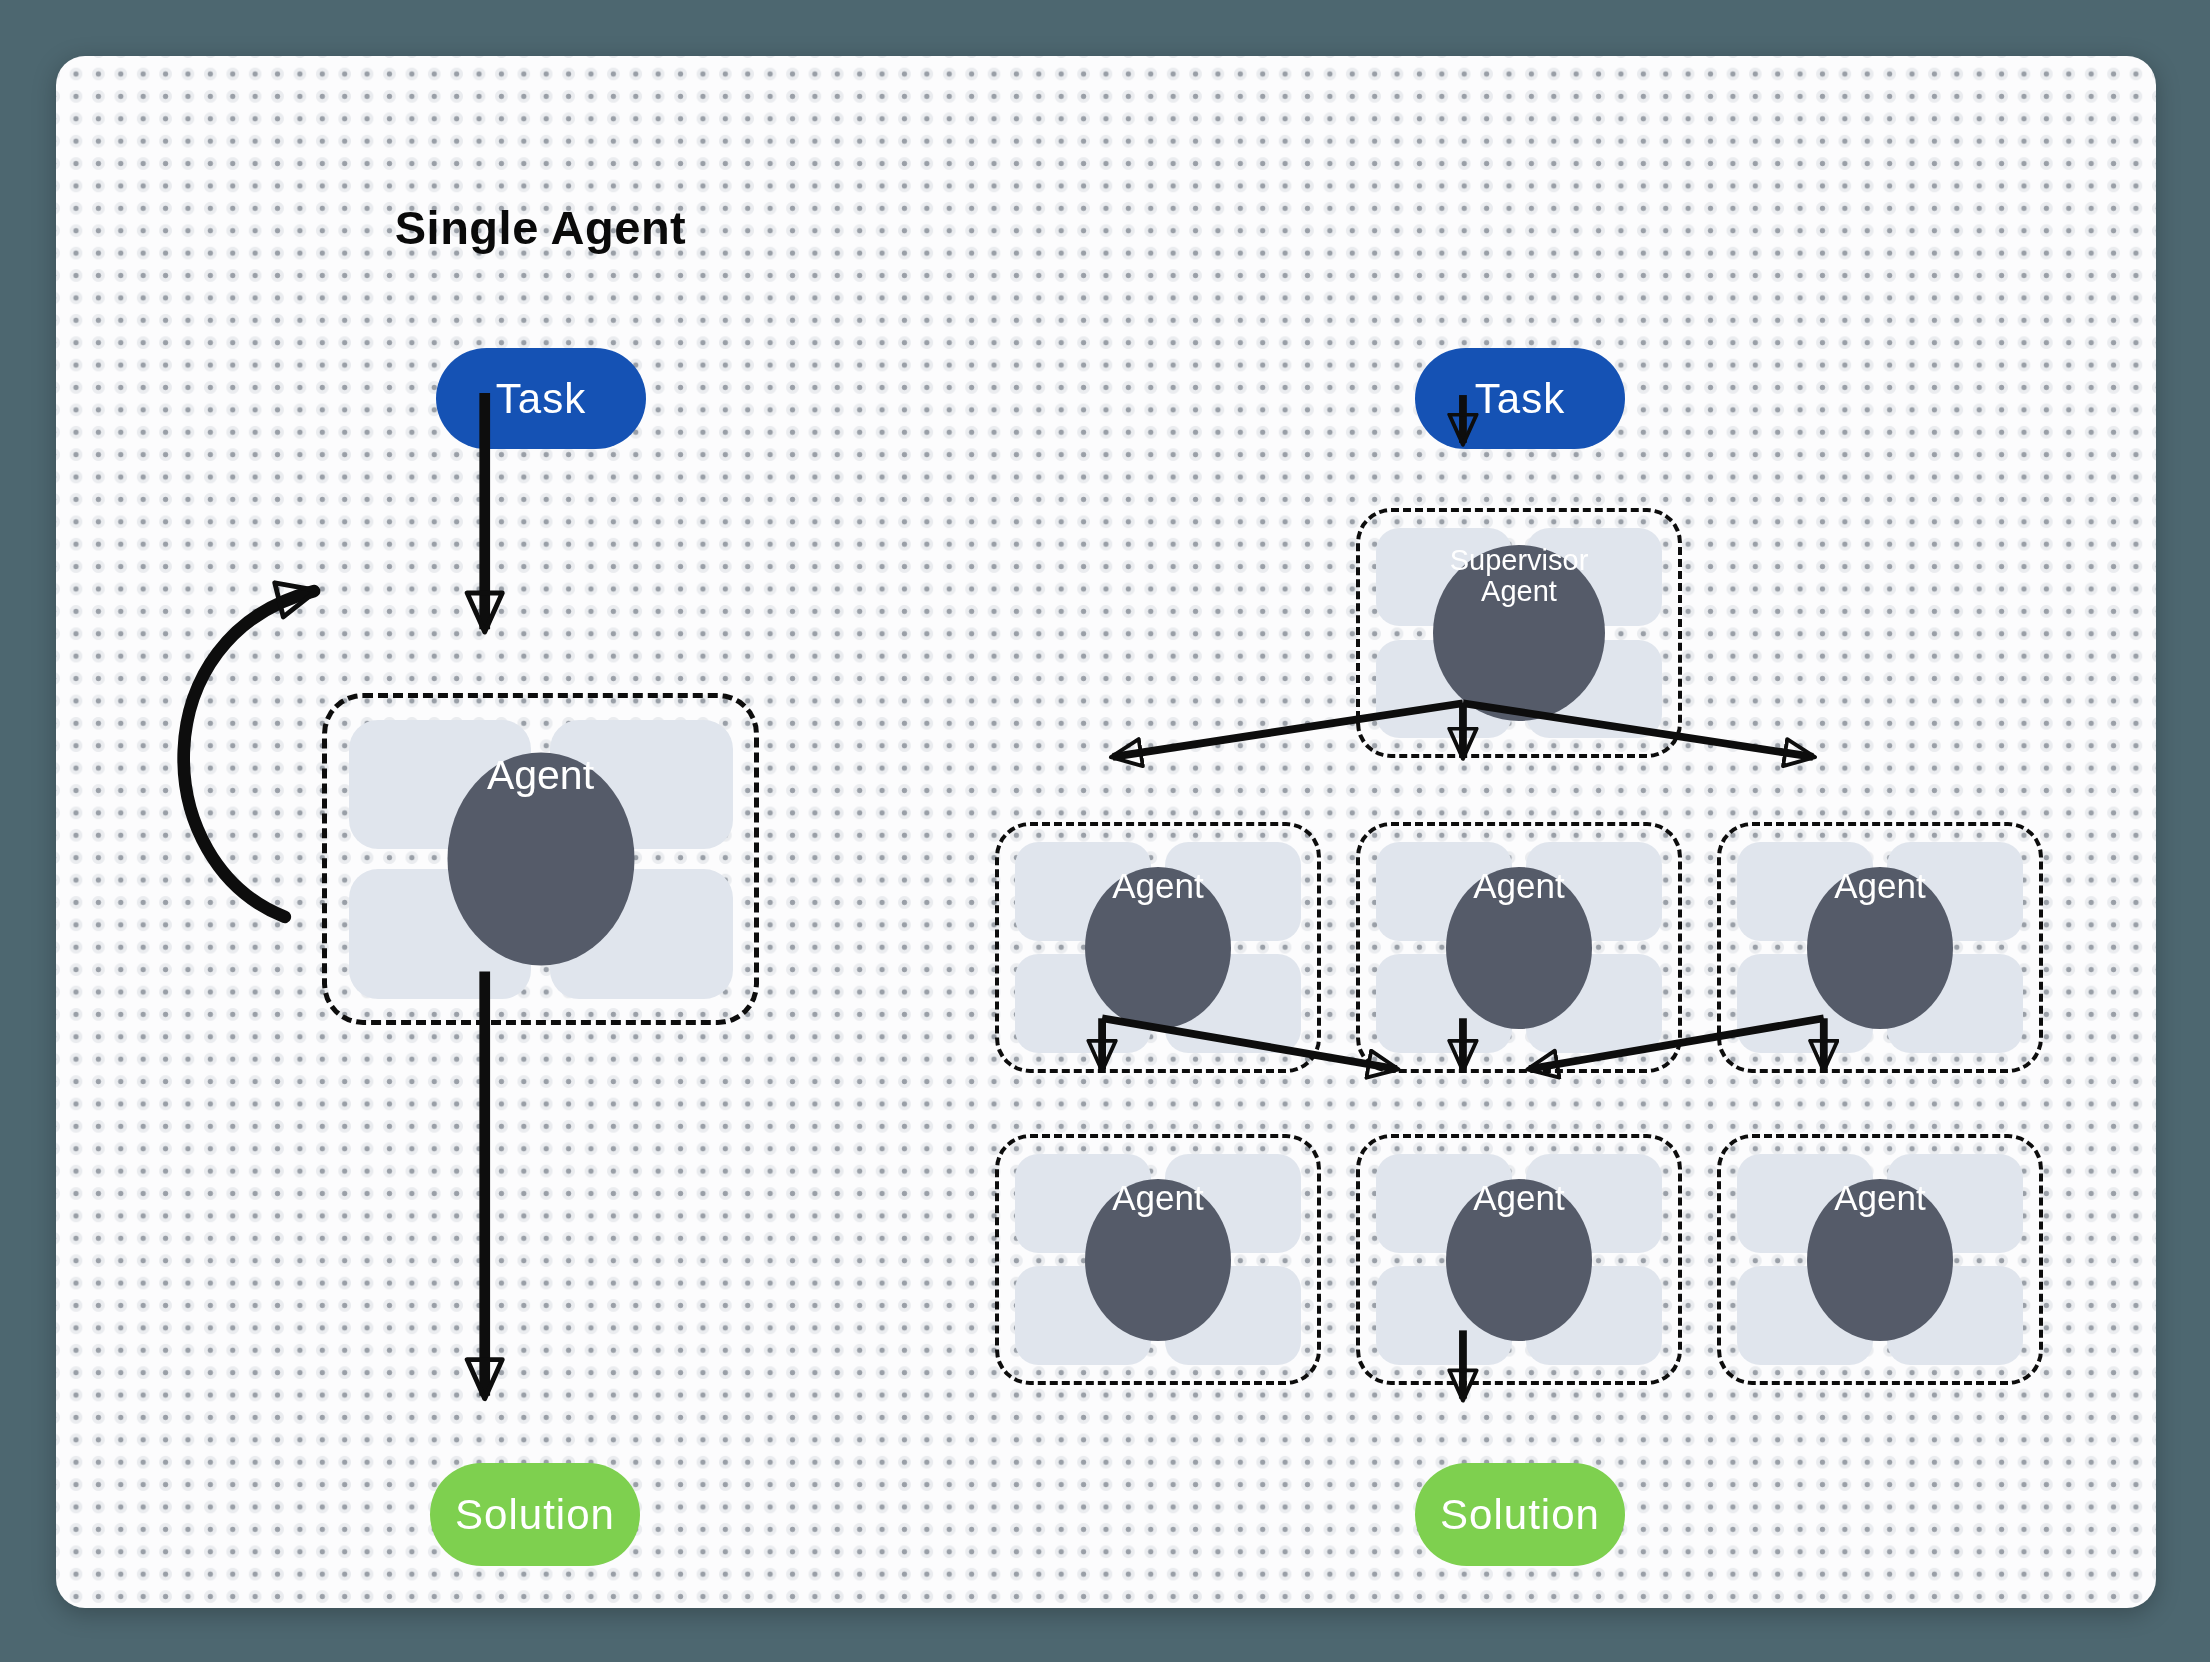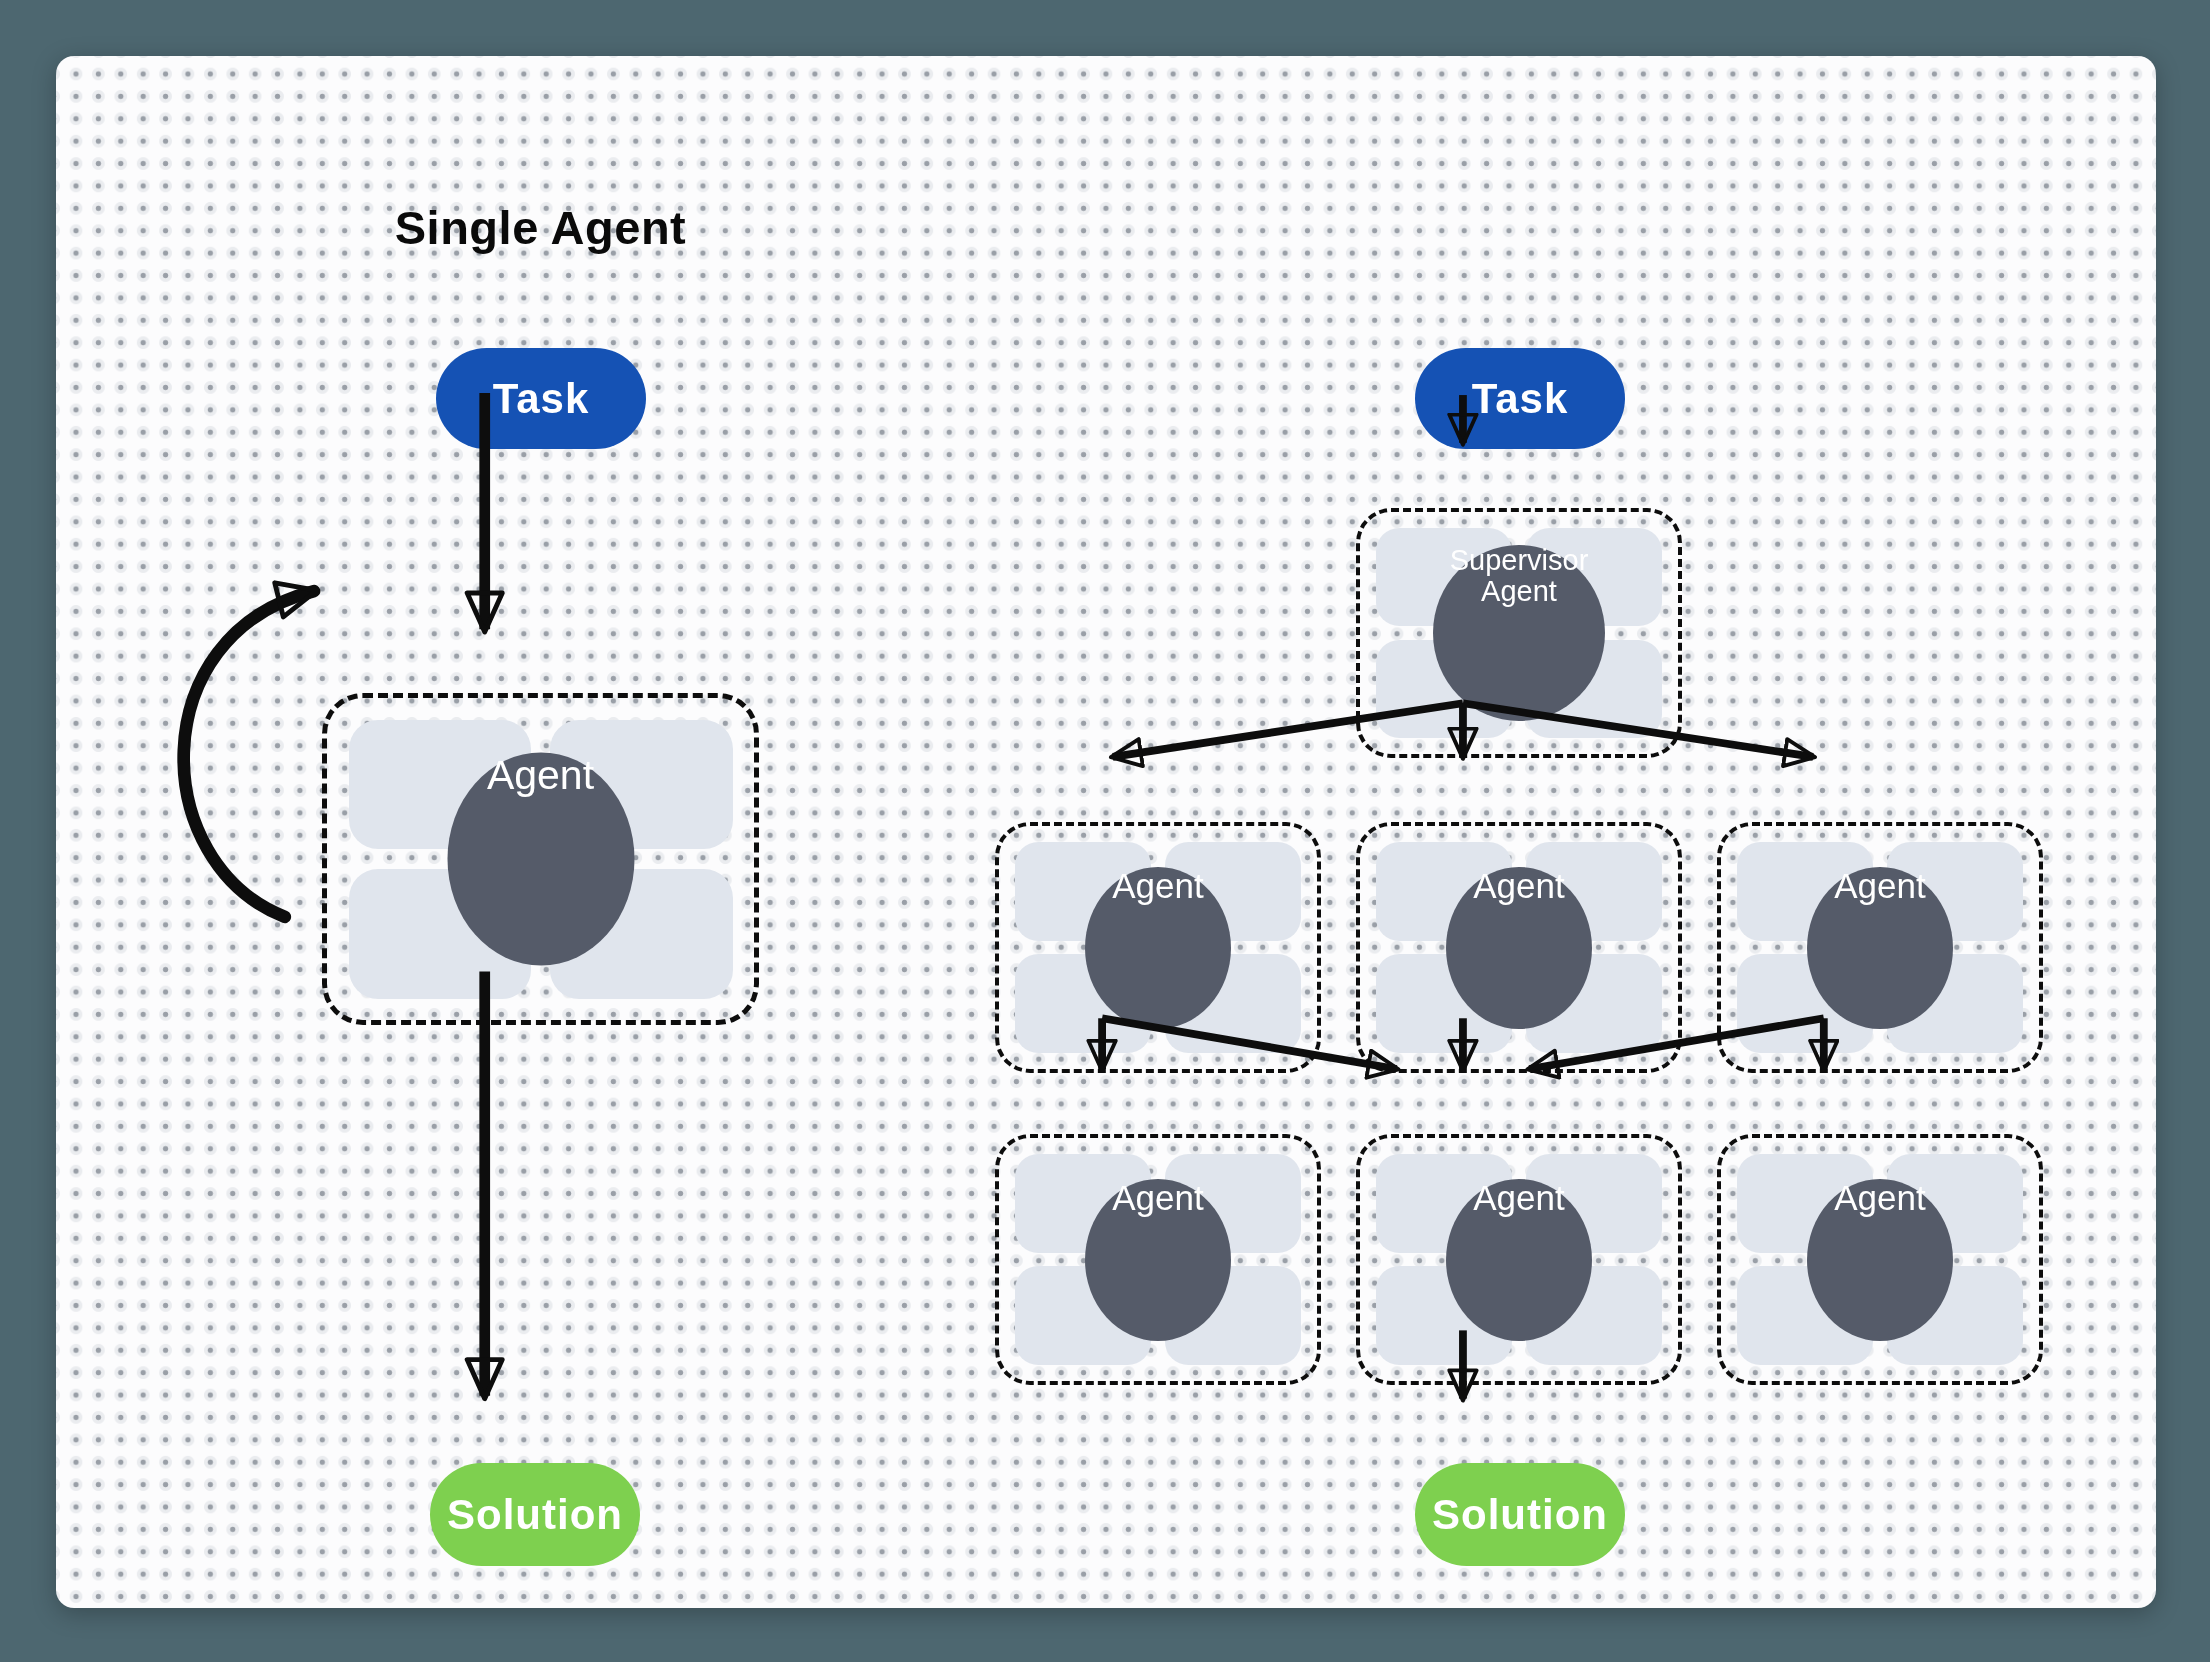--- a/index.html
+++ b/index.html
@@ -6,35 +6,35 @@
     --outer-bg:#4d6770; --card-bg:#fcfcfd; --dot:#6e7681;
     --task-fill:#1552b4; --solution-fill:#7ed04f; --node-fill:#555b69;
     --cell-fill:#e0e5ed; --line:#0d0d0d; --title-color:#0a0a0a;
   }
   *{margin:0;padding:0;box-sizing:border-box;}
   html,body{width:2211px;height:1663px;}
   body{font-family:"Liberation Sans","DejaVu Sans",sans-serif;background:var(--outer-bg);}
   .stage{position:relative;width:2211px;height:1663px;background:var(--outer-bg);overflow:hidden;}
   .card{
     position:absolute;left:56px;top:56px;width:2100px;height:1552px;
-    background-color:var(--card-bg);border-radius:18px;overflow:hidden;
+    background-color:var(--card-bg);border-radius:29px;overflow:hidden;
     background-image:
       radial-gradient(circle, rgba(110,118,129,0.65) 2.3px, rgba(110,118,129,0) 3.1px),
       radial-gradient(circle, rgba(188,194,203,0.28) 5.9px, rgba(188,194,203,0) 6.8px);
     background-size:22.4px 22.4px,22.4px 22.4px;
     background-position:8.8px 6.8px,8.8px 6.8px;
     box-shadow:0 5.9px 23.4px rgba(0,0,0,0.25);
   }
   .col-title{
     position:absolute;width:585px;text-align:center;
     font-size:47px;font-weight:700;color:var(--title-color);letter-spacing:0.5px;
   }
   .pill{
     position:absolute;display:flex;align-items:center;justify-content:center;
-    color:#ffffff;font-size:42px;font-weight:700;letter-spacing:1px;
+    color:#ffffff;font-size:42px;font-weight:400;letter-spacing:1px;
     border-radius:59px;
   }
   .pill.task{background:var(--task-fill);}
   .pill.solution{background:var(--solution-fill);}
   .agent-box{
     position:absolute;border:5.9px dashed var(--line);border-radius:41px;
     display:grid;grid-template-columns:1fr 1fr;grid-template-rows:1fr 1fr;
   }
   .agent-box .cell{background:var(--cell-fill);}
   .box-lg{padding:21.5px;gap:19.5px;}

